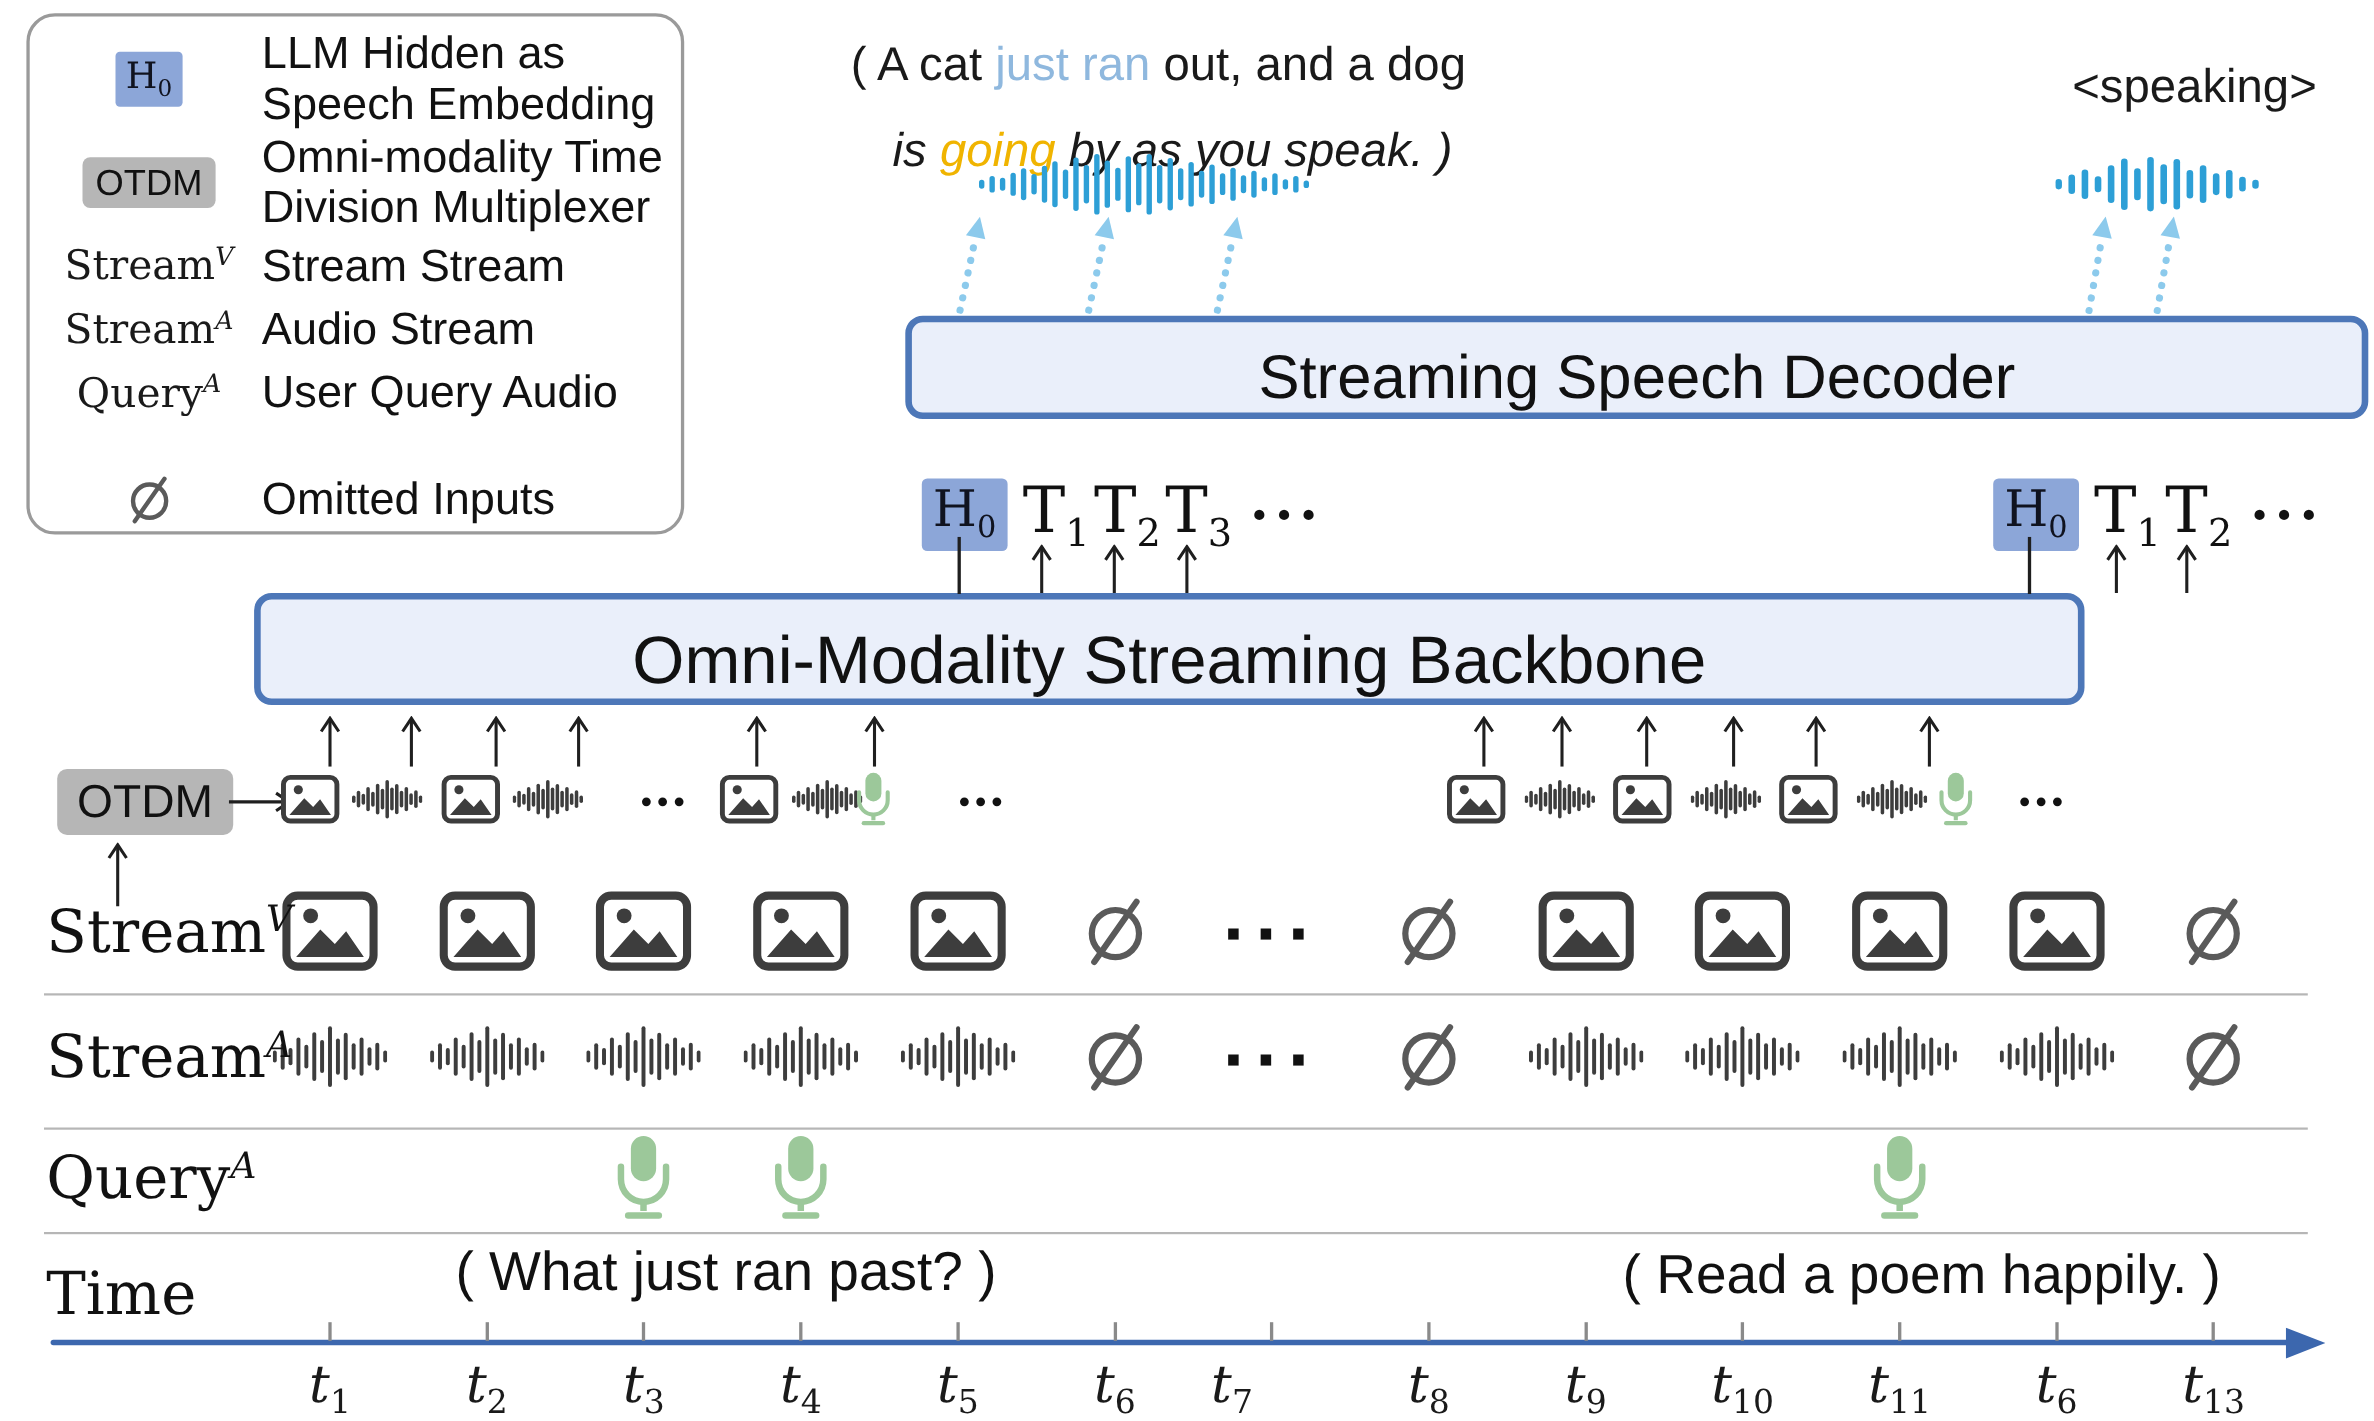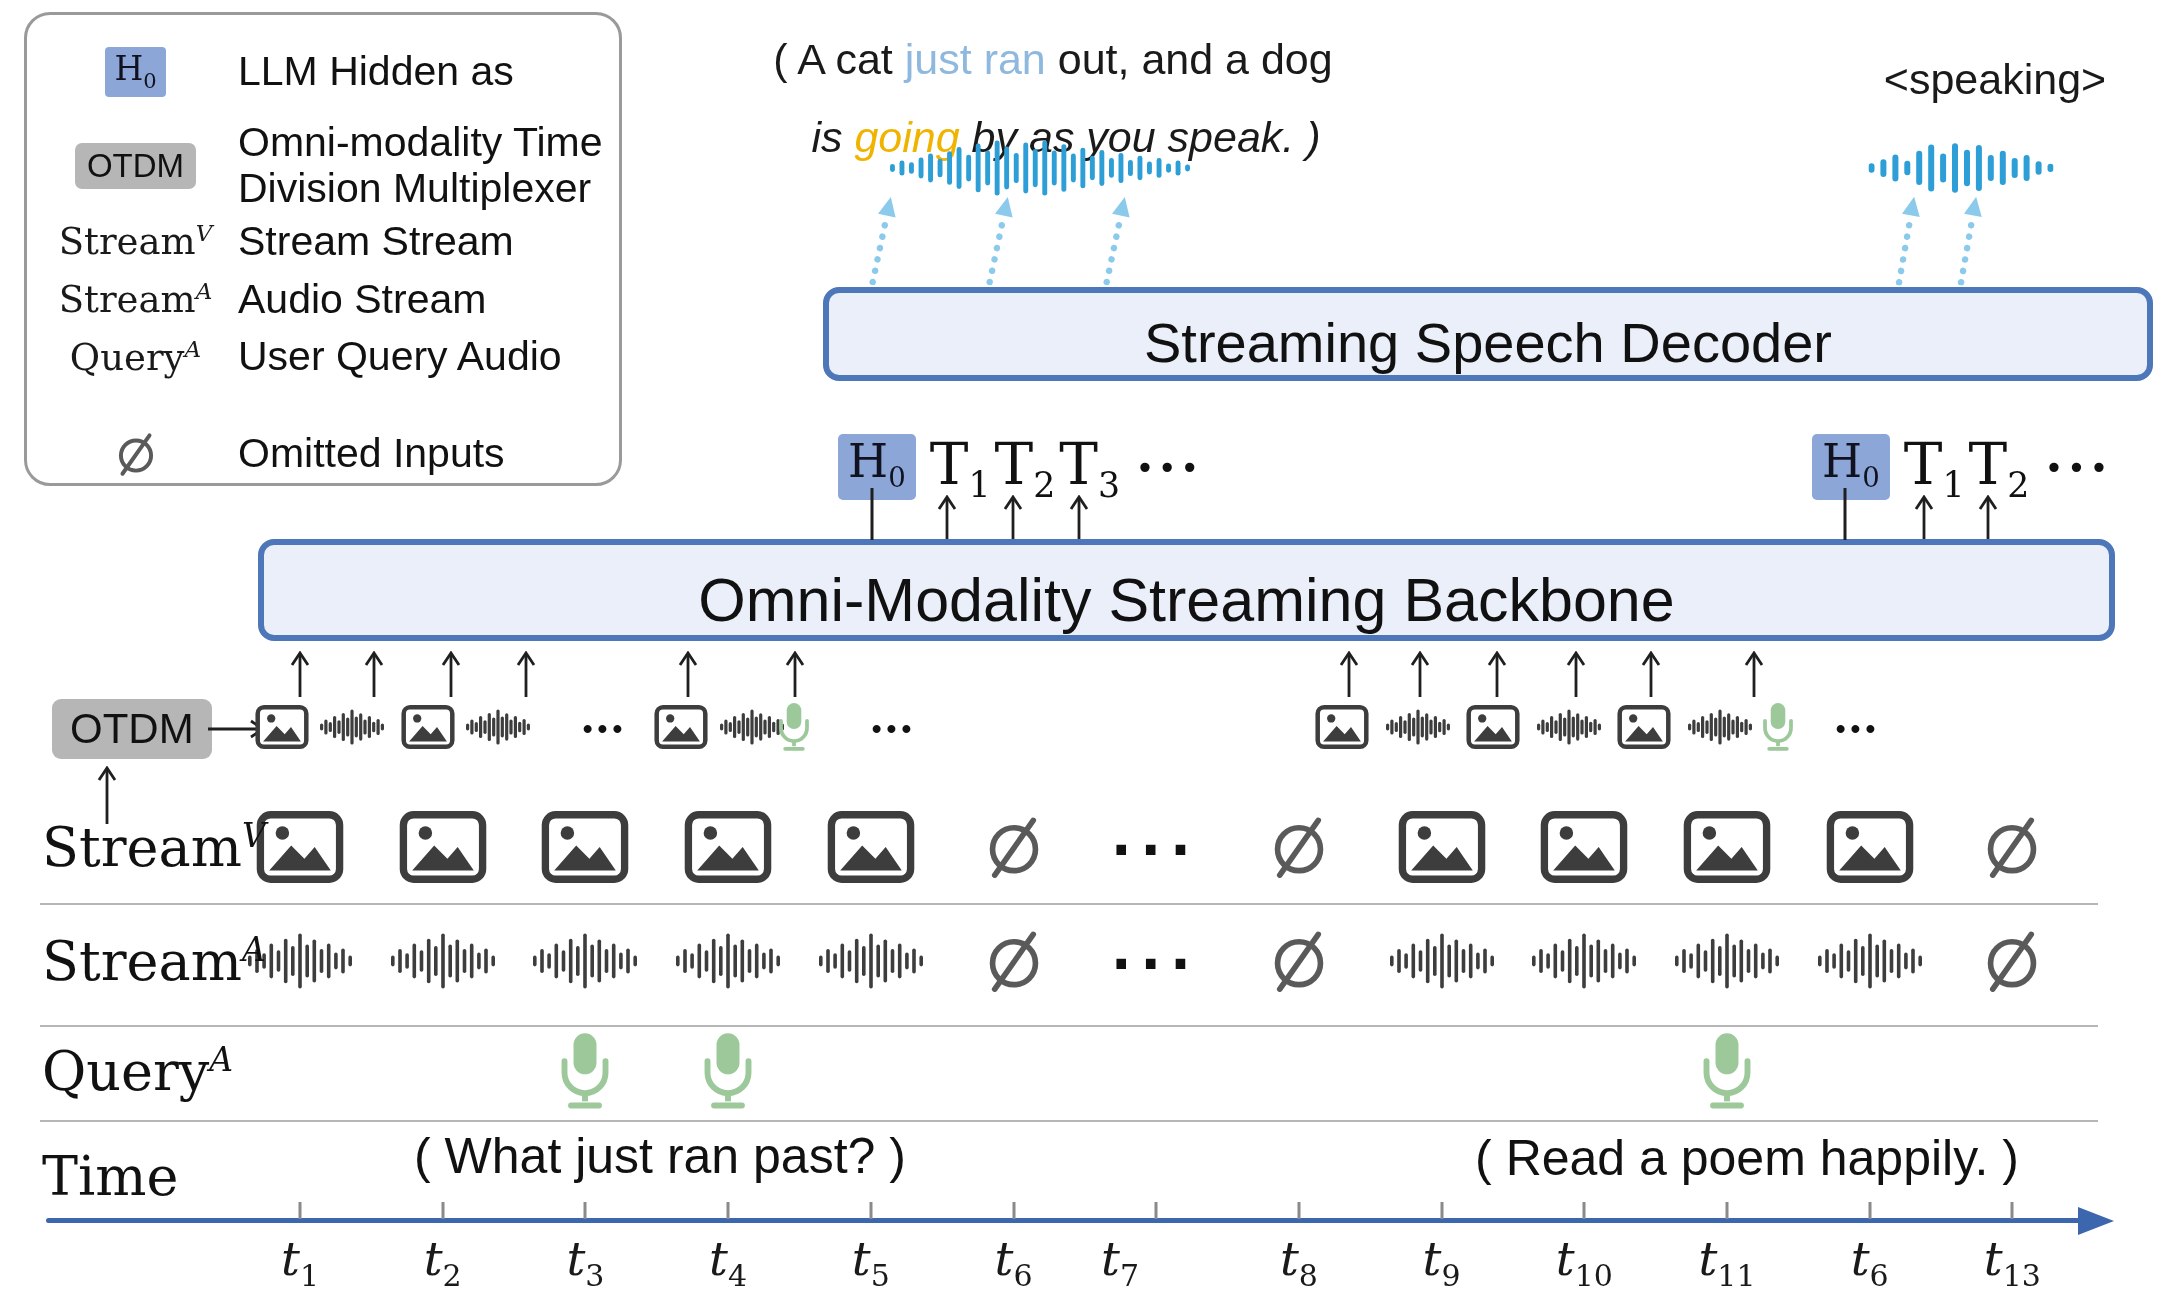--- a/index.html
+++ b/index.html
@@ -27,21 +27,21 @@
   .h0badge sub{font-size:21px}
   .otdmbadge-sm{background:var(--otdm-bg);padding:4px 12px;border-radius:7px;font-size:33px;color:#111}
 
   
   .caption{font-size:43px;white-space:nowrap}
 
   
   .bigbox{position:absolute;background:var(--box-fill);border:6px solid var(--box-border);
           border-radius:16px;display:flex;align-items:flex-end;justify-content:center}
   .decoder{left:823px;top:287px;width:1330px;height:94px}
-  .backbone{left:258px;top:539px;width:1857px;height:102px}
+  .backbone{left:231px;top:539px;width:1664px;height:102px}
   .boxtitle{font-size:56px;font-weight:500;color:#111}
   .boxtitle-lg{font-size:61px}
 
   
   .token-group{position:absolute;display:flex;align-items:center;gap:4px;font-size:58px;color:#111}
   .token sub{font-size:0.6em}
   .h0badge-lg{background:var(--h0-bg);padding:0px 10px 6px;border-radius:5px;font-size:46px;margin-right:10px;color:#10131f}
   .cdots{font-weight:bold;font-size:50px;letter-spacing:5px;margin-left:12px}
 
   
@@ -73,20 +73,21 @@
   <div class="bigbox backbone">
     <span class="boxtitle boxtitle-lg">Omni-Modality Streaming Backbone</span>
   </div>
 <div class="legend abs" style="left: 24px; top: 12px;">
       <div class="legend-row" style="height: 104px;">
         <div class="legend-icon">
           <span class="serif h0badge">H<sub>0</sub></span>
         </div>
         <div class="legend-text">
           <div>LLM Hidden as</div>
+          <div>Speech Embedding</div>
         </div>
       </div>
       <div class="legend-row" style="height: 104px;">
         <div class="legend-icon">
           <span class="otdmbadge-sm">OTDM</span>
         </div>
         <div class="legend-text">
           <div>Omni-modality Time</div>
           <div>Division Multiplexer</div>
         </div>

